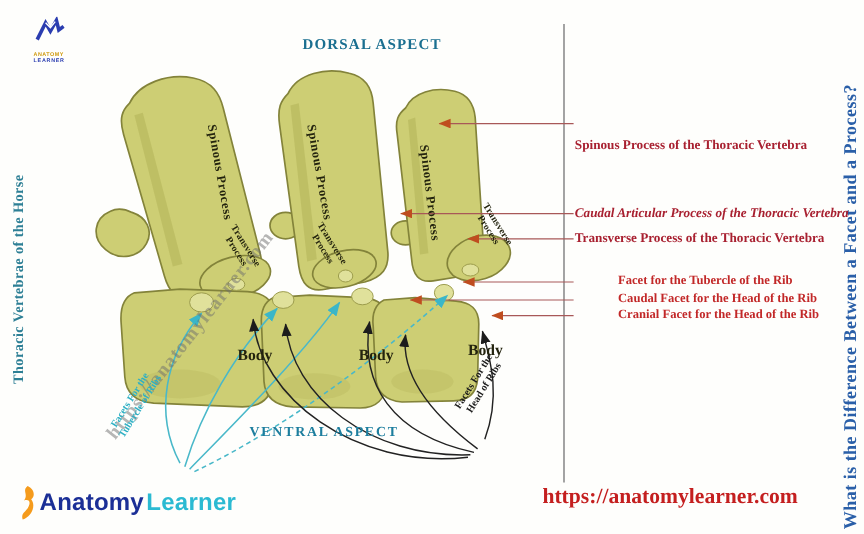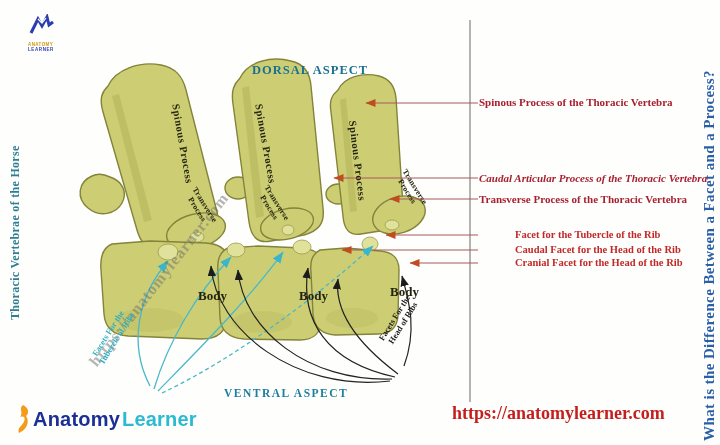--- a/index.html
+++ b/index.html
@@ -3,23 +3,23 @@
 <meta charset="utf-8">
 <style>
   html,body{margin:0;padding:0;}
   #stage{
     position:relative;width:720px;height:445px;background:#fefefc;overflow:hidden;
     font-family:"Liberation Serif",serif;
   }
   .abs{position:absolute;}
   svg.layer{position:absolute;left:0;top:0;}
   
-  .aspect{font-weight:bold;color:#1a6f90;white-space:nowrap;margin-top:33px;}
+  .aspect{font-weight:bold;color:#1a6f90;white-space:nowrap;}
   #dorsal{left:252px;top:30px;font-size:12.5px;letter-spacing:1px;}
-  #ventral{left:224px;top:354px;font-size:11.5px;letter-spacing:1.5px;color:#1d7e9e;}
+  #ventral{left:208px;top:354px;font-size:11.5px;letter-spacing:1.5px;color:#1d7e9e;}
   
   .vtext{position:absolute;white-space:nowrap;font-weight:bold;transform:rotate(-90deg);transform-origin:left top;}
   #left-side-title{left:8px;top:320px;font-size:12px;color:#2d7f95;letter-spacing:.3px;}
   #right-side-title{left:701px;top:441px;font-size:15px;color:#2a5fa8;letter-spacing:.4px;font-family:"Liberation Serif",serif;}
   
   .ann{position:absolute;left:479px;font-weight:bold;white-space:nowrap;color:#a82030;font-size:11px;}
   .ann.small{color:#c22828;font-size:10.5px;margin-left:36px;}
   
   .bone-label{position:absolute;font-weight:bold;color:#23230e;white-space:nowrap;transform-origin:left top;}
   .spinous{font-size:10.5px;letter-spacing:.6px;transform:rotate(80deg);}
@@ -139,21 +139,21 @@
   <div class="bone-label spinous" id="spinous-3" style="left:358px;top:120px;">Spinous Process</div>
 
   <div class="bone-label transverse" style="left:196px;top:182px;">Transverse Process</div>
   <div class="bone-label transverse" style="left:268px;top:180px;">Transverse Process</div>
   <div class="bone-label transverse" style="left:406px;top:164px;">Transverse Process</div>
 
   <div class="bone-label body-label" style="left:150px;top:288px;">Body</div>
   <div class="bone-label body-label" style="left:251px;top:288px;">Body</div>
   <div class="bone-label body-label" style="left:342px;top:284px;">Body</div>
 
-  <div class="ann" style="top:96px;">Spinous Process of the Thoracic Vertebra</div>
+  <div class="ann" style="top:115px;">Spinous Process of the Thoracic Vertebra</div>
   <div class="ann" style="top:172px;font-style:italic;">Caudal Articular Process of the Thoracic Vertebra</div>
   <div class="ann" style="top:193px;">Transverse Process of the Thoracic Vertebra</div>
   <div class="ann small" style="top:229px;">Facet for the Tubercle of the Rib</div>
   <div class="ann small" style="top:257px;">Cranial Facet for the Head of the Rib</div>
   <div class="ann small" style="top:244px;">Caudal Facet for the Head of the Rib</div>
 
   <div class="callout" id="callout-tubercle">Facets For the Tubercle of Ribs</div>
   <div class="callout" id="callout-head">Facets For the Head of Ribs</div>
 
   <div class="abs" id="top-logo">

